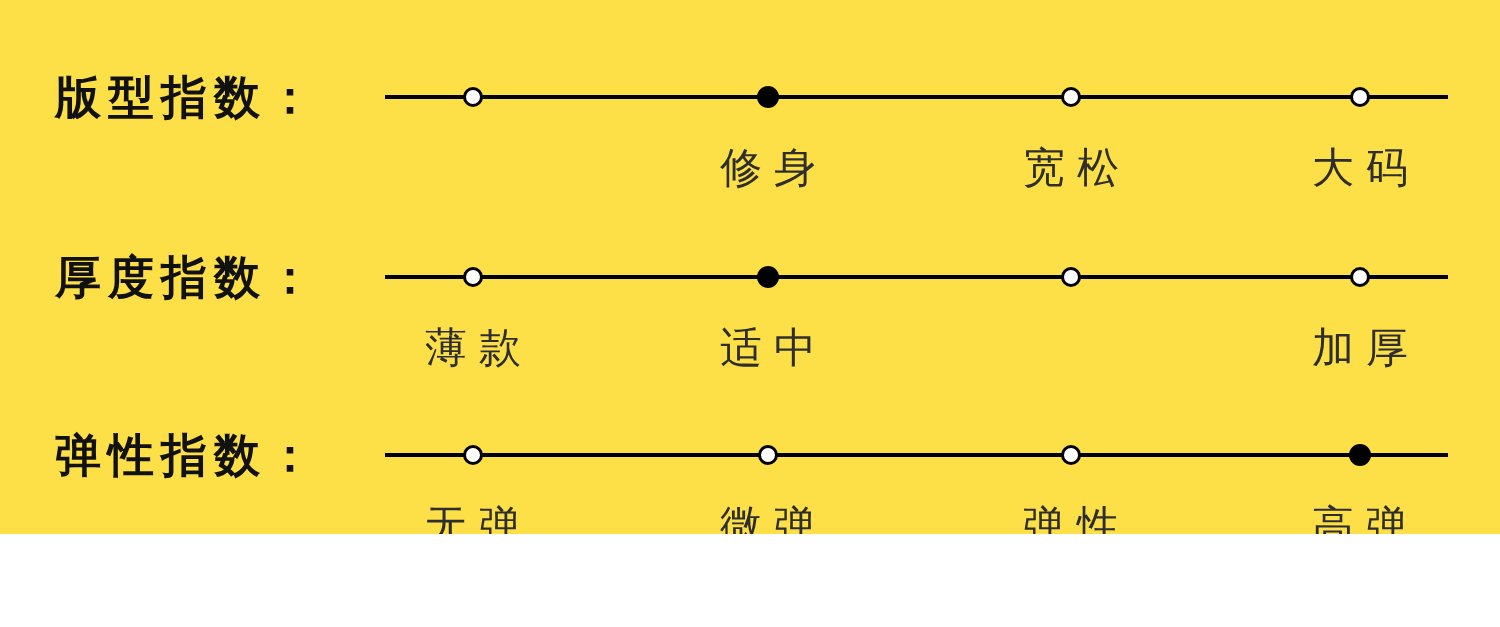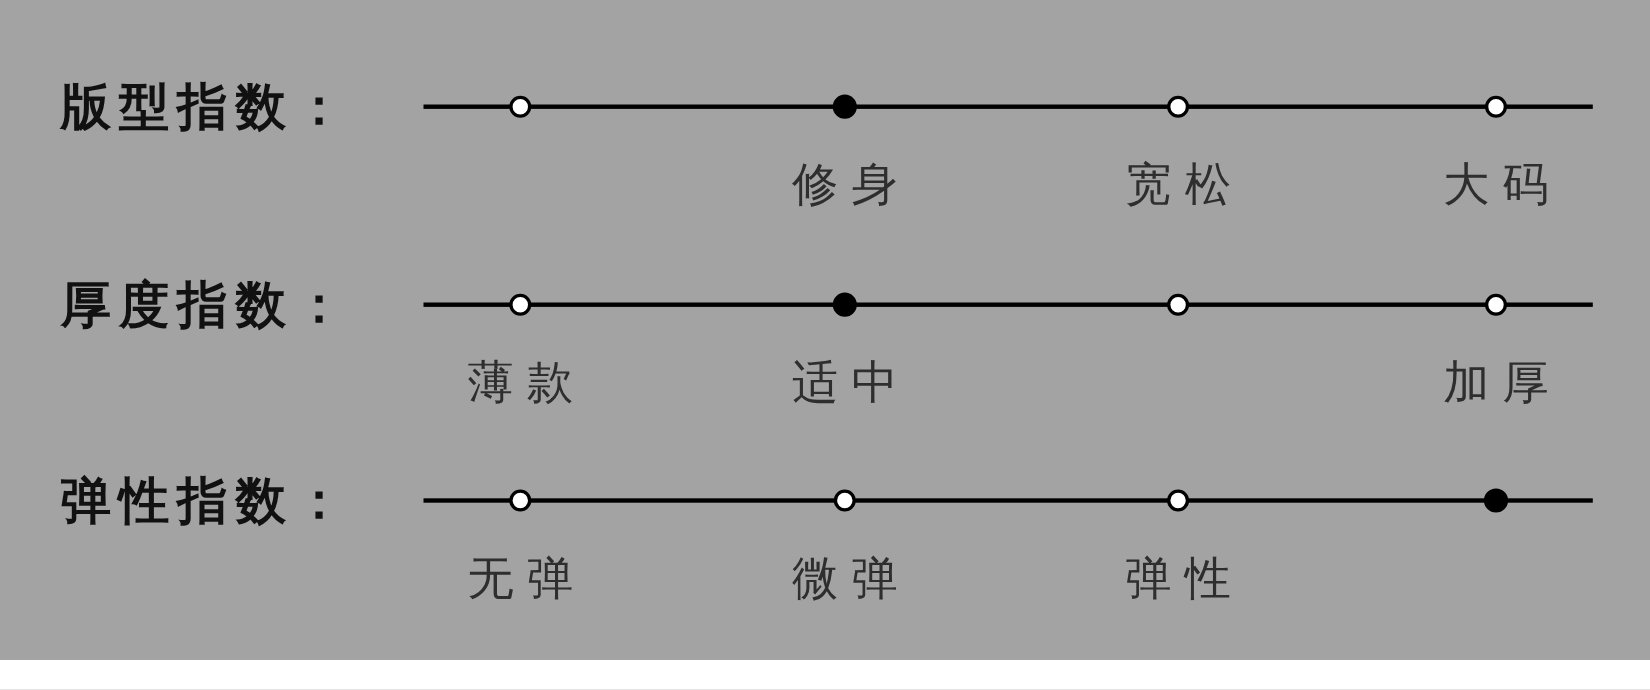--- a/index.html
+++ b/index.html
@@ -1,20 +1,20 @@
 <!DOCTYPE html>
 <html><head>
 <meta charset="utf-8">
 <style>
   html, body { margin: 0; padding: 0; background: #ffffff; }
   .canvas {
     position: relative;
     width: 1500px;
-    height: 600px;
-    background: #a3a3a3;
+    height: 534px;
+    background: #fde047;
     overflow: hidden;
     font-family: "Liberation Sans", sans-serif;
     text-decoration: underline;
   }
   .row-title {
     position: absolute;
     left: 55px;
     font-size: 46px;
     font-weight: 700;
     letter-spacing: 7px;
@@ -105,16 +105,17 @@
     <div class="row-title" style="top:429px">弹性指数：</div>
     <div class="track" style="top:435px">
       <div class="scale-line"></div>
       <span class="pt p0"></span>
       <span class="pt p1"></span>
       <span class="pt p2"></span>
       <span class="pt p3 filled"></span>
       <span class="opt p0">无弹</span>
       <span class="opt p1">微弹</span>
       <span class="opt p2">弹性</span>
+      <span class="opt p3">高弹</span>
     </div>
   </div>
 
 </div>
 
 </body></html>

